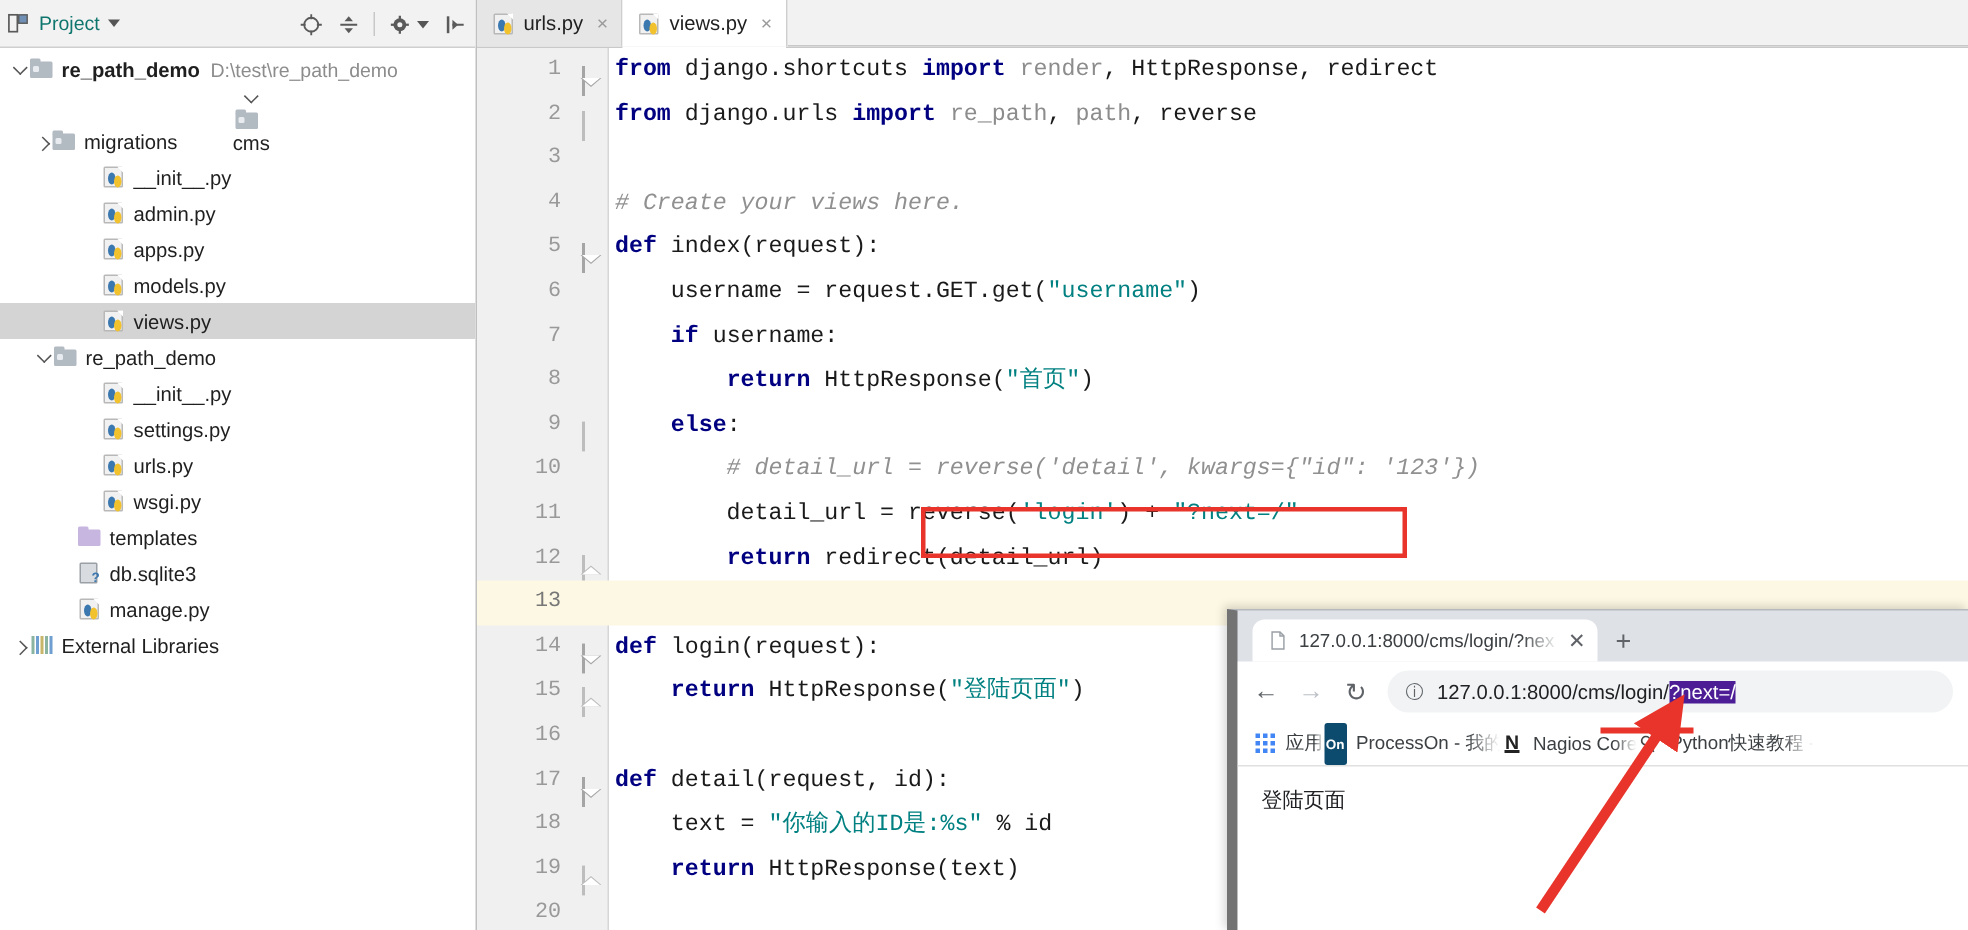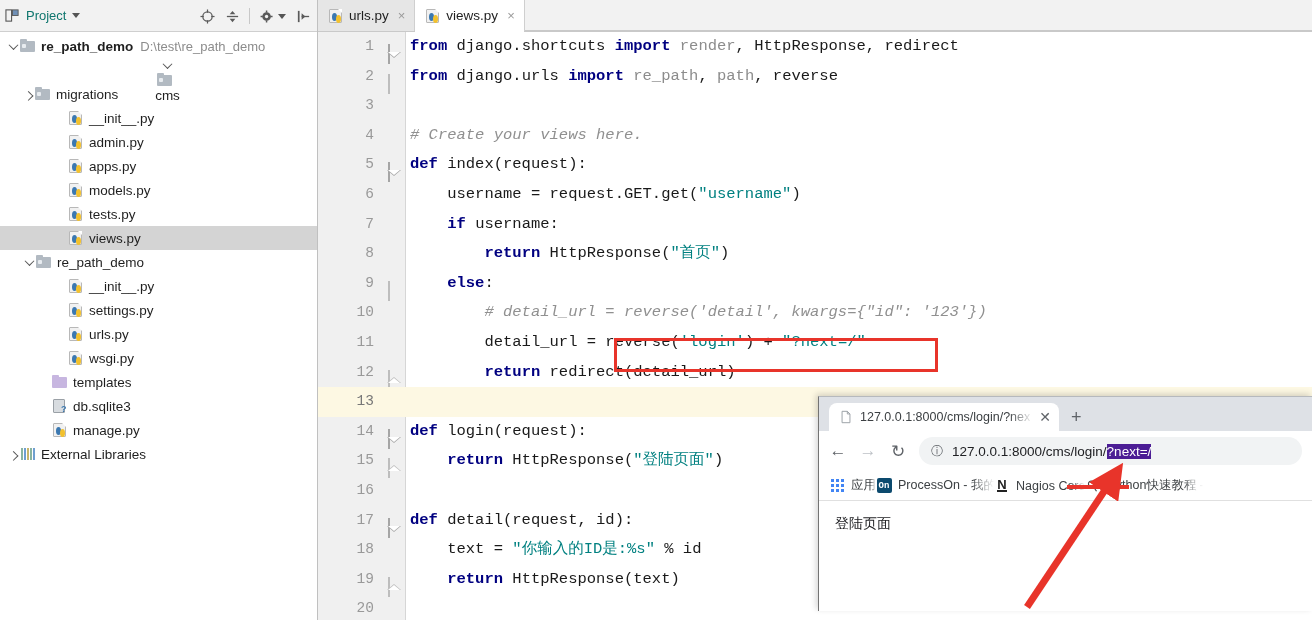--- a/index.html
+++ b/index.html
@@ -207,24 +207,24 @@
   
   #code-highlight-box {
     position: absolute;
     left: 614px; top: 338px; width: 324px; height: 34px;
     border: 3px solid #e8342a;
     pointer-events: none;
   }
 
   
   #browser-window {
-    position: absolute; left: 818px; top: 396px; width: 494px; height: 215px;
+    position: absolute; left: 818px; top: 406px; width: 494px; height: 215px;
     background: #dee1e6;
     border-top: 1px solid #b6b9bd;
-    border-left: 1px solid #737373;
+    border-left: 7px solid #737373;
     box-shadow: -2px -2px 6px rgba(0,0,0,0.16);
     overflow: hidden;
   }
   #browser-tabstrip {
     height: 34px; position: relative; padding-top: 6px; padding-left: 10px;
     display: flex; align-items: flex-end;
   }
   #browser-tab {
     display: flex; align-items: center;
     height: 28px; width: 230px;
@@ -410,31 +410,20 @@
           <span class="arrow-cell"></span>
           <span class="ico">
             <span class="pyfile"></span>
             <span class="pysnake">
               <span class="b"></span>
               <span class="y"></span>
             </span>
           </span>
           <span class="node-text">models.py</span>
         </div>
-        <div class="tree-row" style="padding-left: 54px;">
-          <span class="arrow-cell"></span>
-          <span class="ico">
-            <span class="pyfile"></span>
-            <span class="pysnake">
-              <span class="b"></span>
-              <span class="y"></span>
-            </span>
-          </span>
-          <span class="node-text">tests.py</span>
-        </div>
         <div class="tree-row selected" style="padding-left: 54px;">
           <span class="arrow-cell"></span>
           <span class="ico">
             <span class="pyfile"></span>
             <span class="pysnake">
               <span class="b"></span>
               <span class="y"></span>
             </span>
           </span>
           <span class="node-text">views.py</span>
@@ -632,21 +621,21 @@
                 <i></i>
                 <i></i>
                 <i></i>
                 <i></i>
               </span>
             </span>
             <span class="bm-label">应用</span>
           </div>
           <div class="bm">
             <span class="bm-ico">
-              <span style="width:15px;height:15px;background:#0c4a6e;color:#fff;font-size:9px;font-weight:bold;display:inline-flex;align-items:center;justify-content:center;border-radius:2px;font-family:Liberation Mono, monospace;">On</span>
+              <span style="width:15px;height:28px;background:#0c4a6e;color:#fff;font-size:9px;font-weight:bold;display:inline-flex;align-items:center;justify-content:center;border-radius:2px;">On</span>
             </span>
             <span class="bm-label">ProcessOn - 我的文</span>
           </div>
           <div class="bm">
             <span class="bm-ico">
               <span style="font-weight:bold;font-size:13px;color:#222;border-bottom:2px solid #222;line-height:11px;">N</span>
             </span>
             <span class="bm-label">Nagios Core</span>
           </div>
           <div class="bm">

